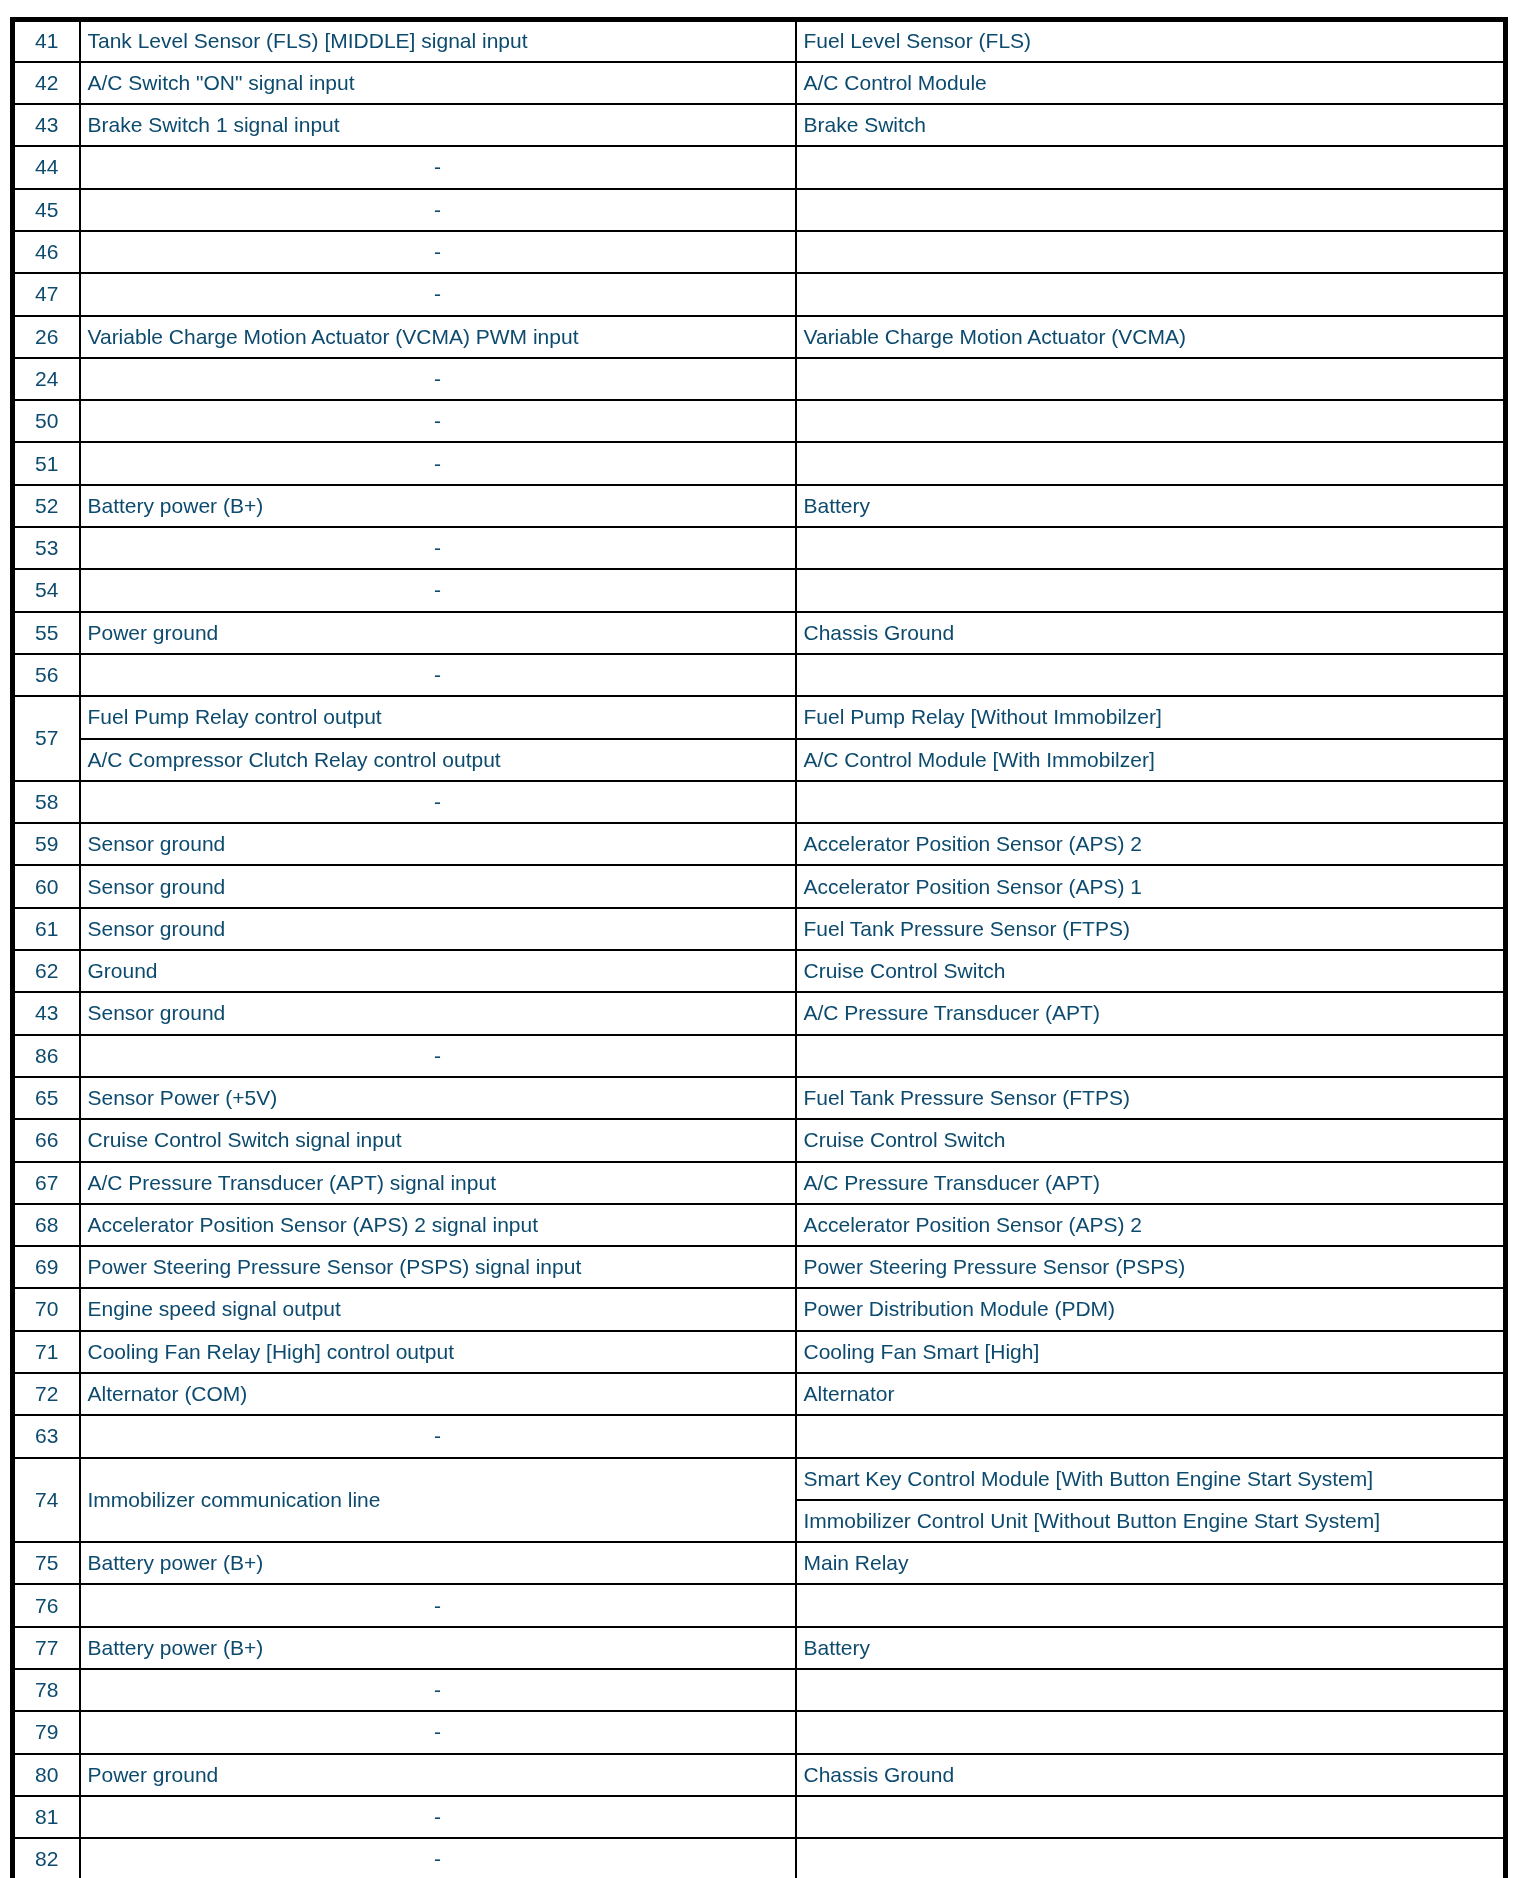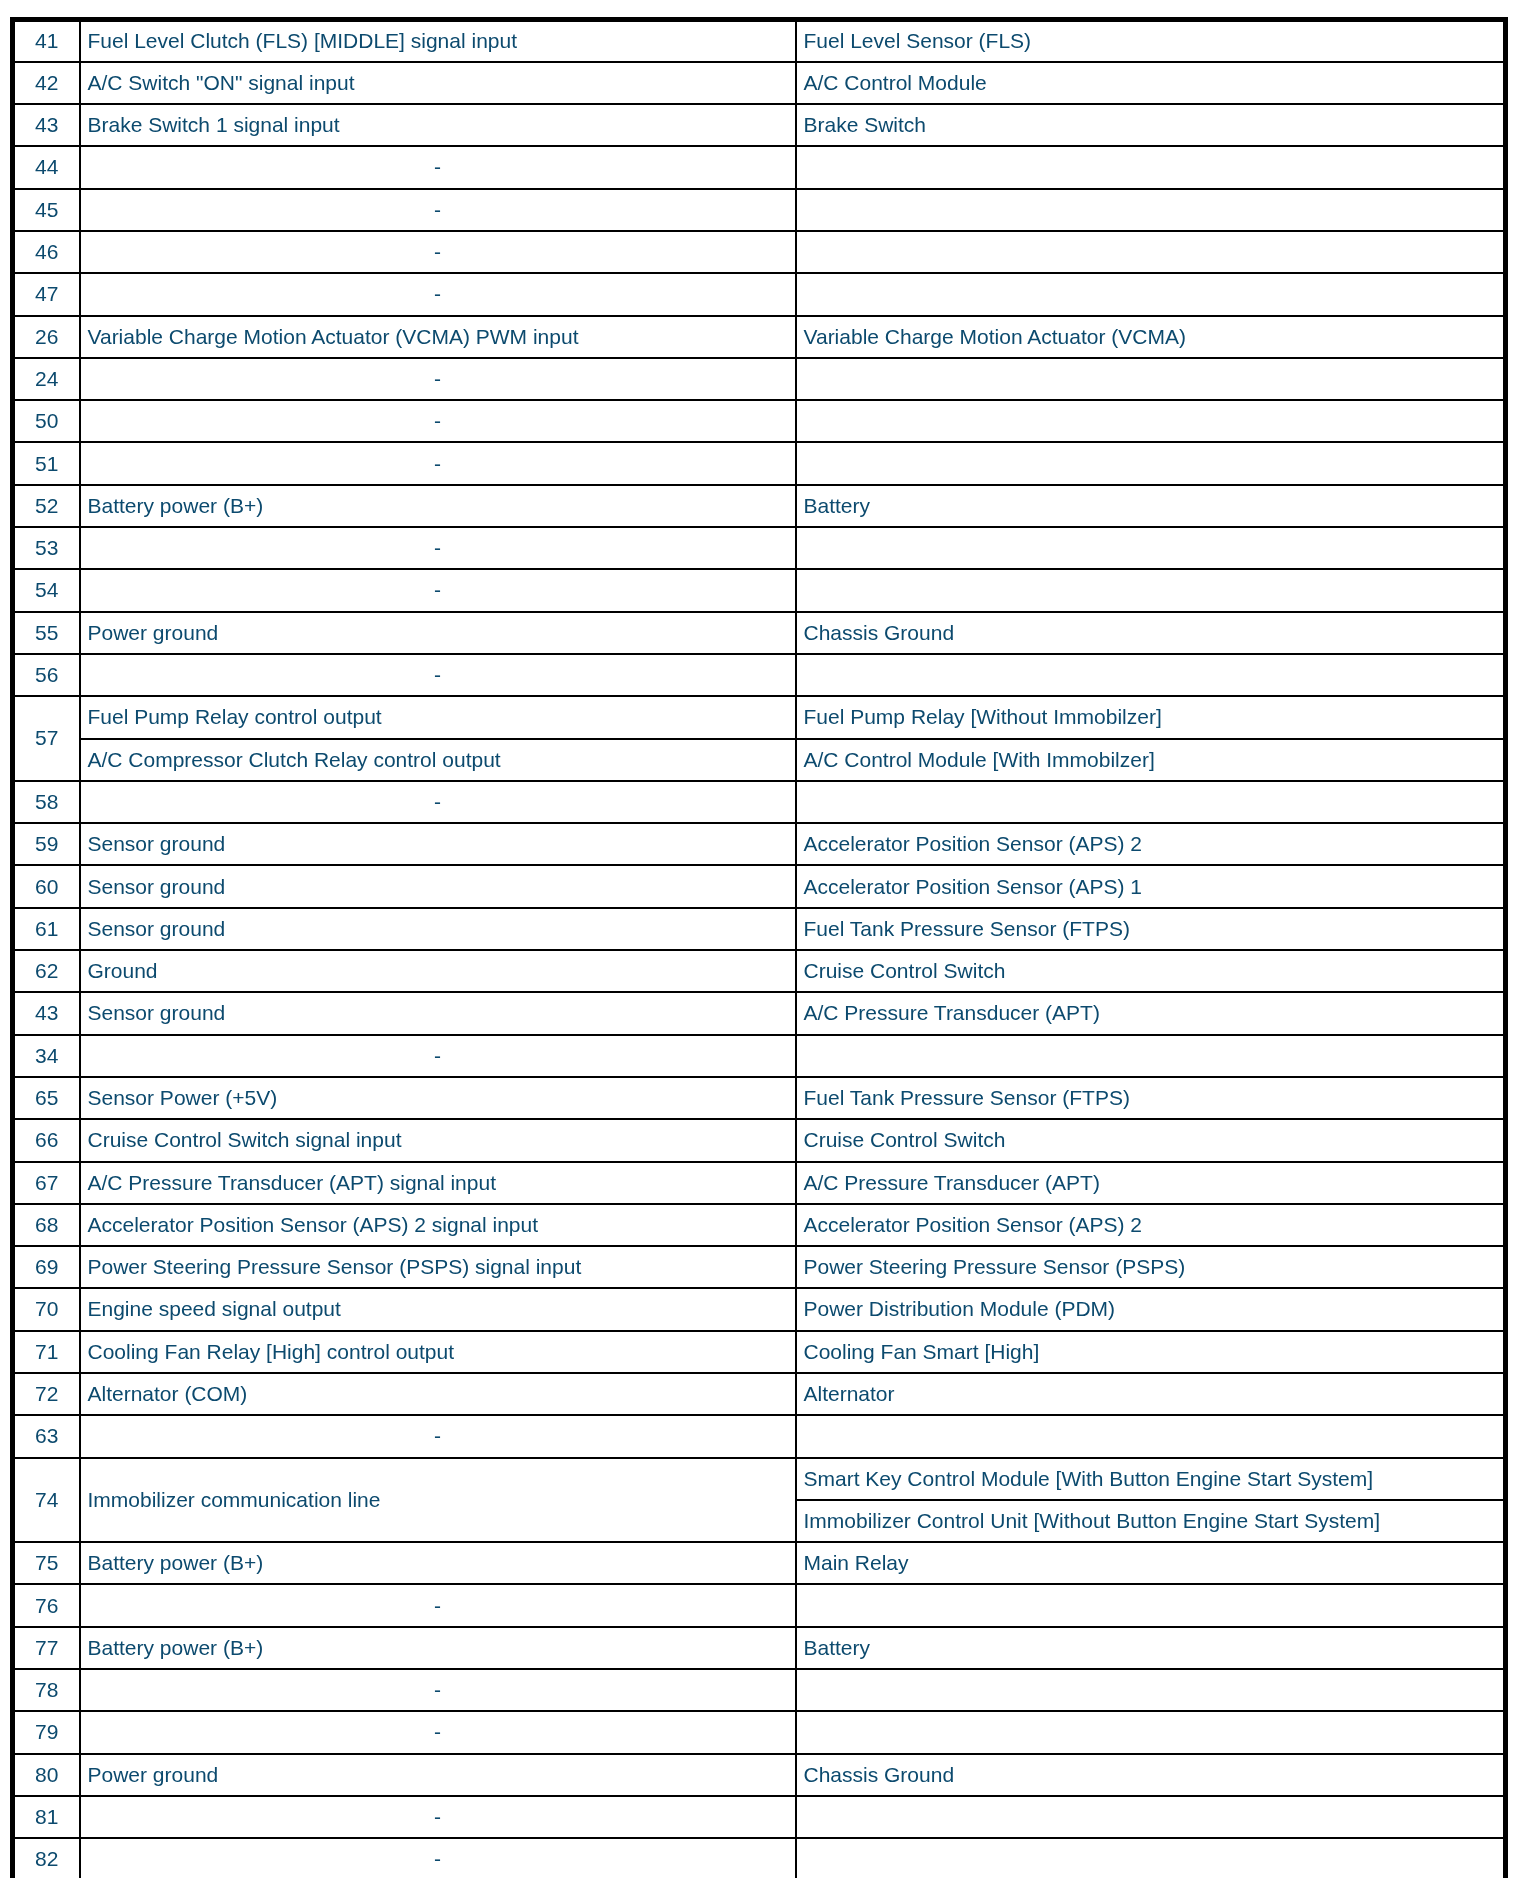--- a/index.html
+++ b/index.html
@@ -52,21 +52,21 @@
 <div class="page">
   <table class="pin-table">
     <colgroup>
       <col class="c-pin">
       <col class="c-desc">
       <col class="c-target">
     </colgroup>
     <tbody>
         <tr>
           <td class="pin" rowspan="1">41</td>
-          <td class="desc">Fuel Level Clutch (FLS) [MIDDLE] signal input</td>
+          <td class="desc">Tank Level Sensor (FLS) [MIDDLE] signal input</td>
           <td class="target">Fuel Level Sensor (FLS)</td>
         </tr>
         <tr>
           <td class="pin" rowspan="1">42</td>
           <td class="desc">A/C Switch "ON" signal input</td>
           <td class="target">A/C Control Module</td>
         </tr>
         <tr>
           <td class="pin" rowspan="1">43</td>
           <td class="desc">Brake Switch 1 signal input</td>
@@ -170,21 +170,21 @@
           <td class="pin" rowspan="1">62</td>
           <td class="desc">Ground</td>
           <td class="target">Cruise Control Switch</td>
         </tr>
         <tr>
           <td class="pin" rowspan="1">43</td>
           <td class="desc">Sensor ground</td>
           <td class="target">A/C Pressure Transducer (APT)</td>
         </tr>
         <tr>
-          <td class="pin" rowspan="1">34</td>
+          <td class="pin" rowspan="1">86</td>
           <td class="desc dash">-</td>
           <td class="target"></td>
         </tr>
         <tr>
           <td class="pin" rowspan="1">65</td>
           <td class="desc">Sensor Power (+5V)</td>
           <td class="target">Fuel Tank Pressure Sensor (FTPS)</td>
         </tr>
         <tr>
           <td class="pin" rowspan="1">66</td>

